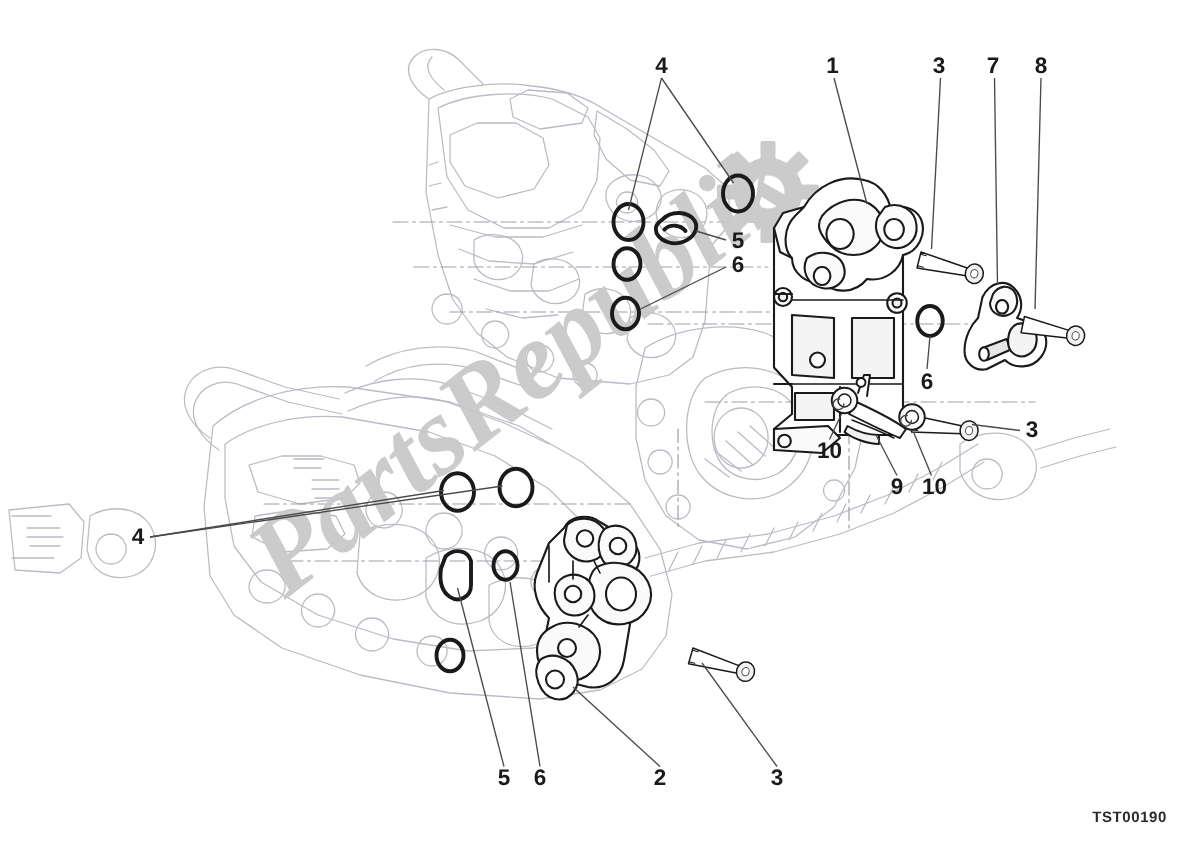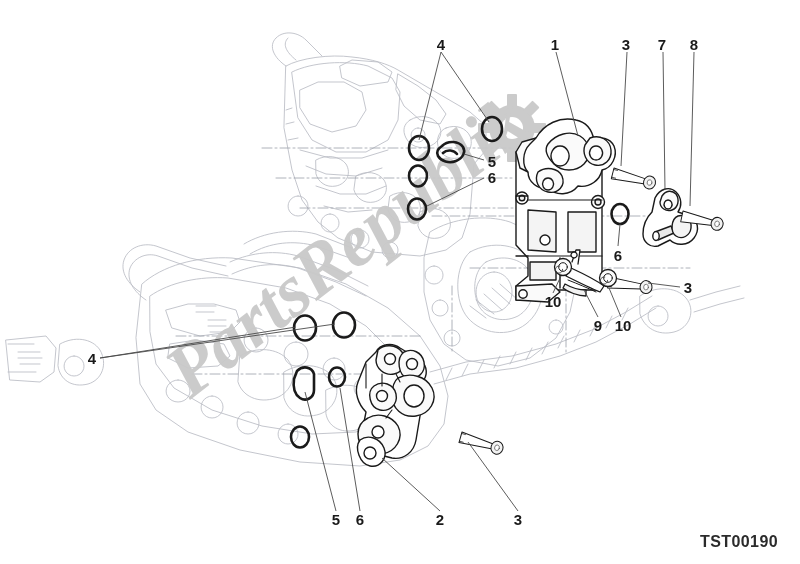--- a/index.html
+++ b/index.html
@@ -17,21 +17,21 @@
     font-family:"Liberation Sans", sans-serif;
     font-size:15px;font-weight:bold;color:#1a1a1a;
     line-height:1;letter-spacing:0;
     transform:translate(-50%,-50%);
     white-space:nowrap;
     user-select:none;
   }
   #diagram-code{
     position:absolute;right:22px;bottom:13px;
     font-family:"Liberation Sans", sans-serif;
-    font-size:16px;font-weight:bold;color:#2b2b2b;
+    font-size:10px;font-weight:bold;color:#2b2b2b;
     letter-spacing:0.4px;
   }
   .wm-text{
     font-family:"Liberation Serif", serif;
     font-weight:bold;font-style:italic;
     fill:#c9c9c9;
   }
 </style>
 </head>
 <body>

